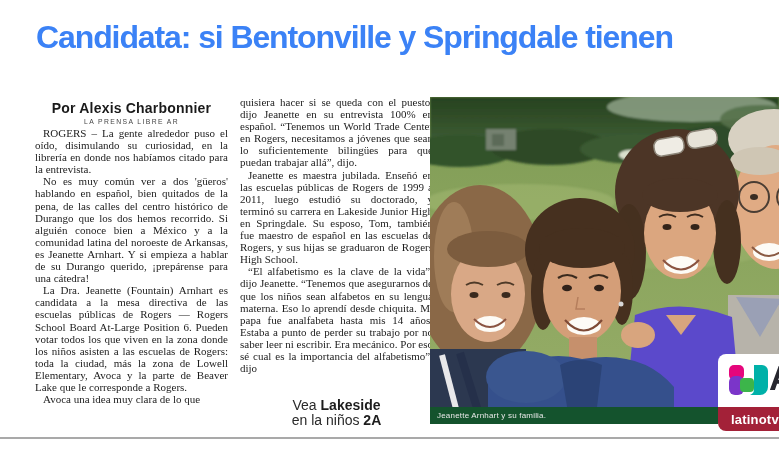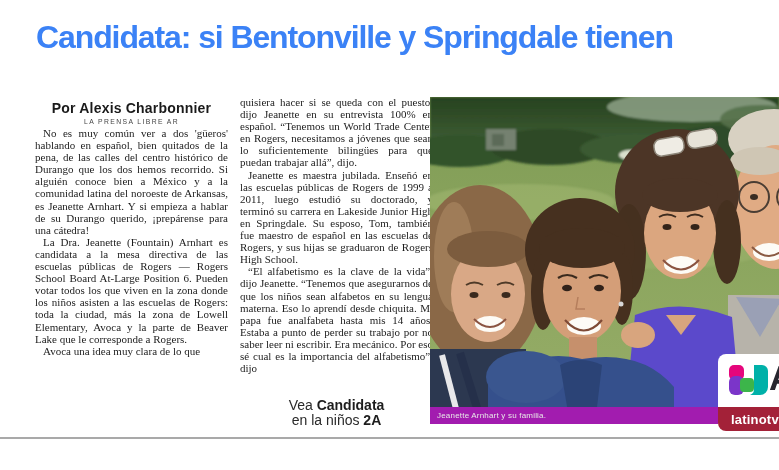--- a/index.html
+++ b/index.html
@@ -33,21 +33,21 @@
     font-size:14px;line-height:15px;color:#2a2a2a;
   }
   #jump b{font-weight:700;color:#1d1d1d;}
   
   #photo{
     position:absolute;left:430px;top:97px;width:349px;height:327px;overflow:hidden;
     background:#86a05a;
   }
   #photo svg{display:block;}
   #caption-bar{
-    position:absolute;left:0;bottom:0;width:100%;height:17px;background:#a21caf;
+    position:absolute;left:0;bottom:0;width:100%;height:17px;background:#14532d;
     display:flex;align-items:center;box-sizing:border-box;padding-left:7px;
   }
   #caption-bar span{font-size:8px;color:#e8e8e8;letter-spacing:.2px;}
   
   #logo-box{
     position:absolute;left:718px;top:354px;width:76px;height:77px;
     background:#ffffff;border-radius:8px 0 0 0;z-index:5;
   }
   #logo-u{position:absolute;left:11px;top:11px;}
   #logo-a{
@@ -71,33 +71,34 @@
   <div id="headline">
     <div>Candidata: si Bentonville y Springdale tienen</div>
   </div>
 
   <div id="byline">
     <div class="author">Por Alexis Charbonnier</div>
     <div class="pub">LA PRENSA LIBRE AR</div>
   </div>
 
   <div id="col1" class="col">
+    <p>ROGERS – La gente alrededor puso el oído, disimulando su curiosidad, en la librería en donde nos habíamos citado para la entrevista.</p>
     <p>No es muy común ver a dos 'güeros' hablando en español, bien quitados de la pena, de las calles del centro histórico de Durango que los dos hemos recorrido. Si alguién conoce bien a México y a la comunidad latina del noroeste de Arkansas, es Jeanette Arnhart. Y si empieza a hablar de su Durango querido, ¡prepárense para una cátedra!</p>
     <p>La Dra. Jeanette (Fountain) Arnhart es candidata a la mesa directiva de las escuelas públicas de Rogers — Rogers School Board At-Large Position 6. Pueden votar todos los que viven en la zona donde los niños asisten a las escuelas de Rogers: toda la ciudad, más la zona de Lowell Elementary, Avoca y la parte de Beaver Lake que le corresponde a Rogers.</p>
     <p>Avoca una idea muy clara de lo que</p>
   </div>
 
   <div id="col2" class="col">
     <p class="noindent">quisiera hacer si se queda con el puesto, dijo Jeanette en su entrevista 100% en español. “Tenemos un World Trade Center en Rogers, necesitamos a jóvenes que sean lo suficientemente bilingües para que puedan trabajar allá”, dijo.</p>
     <p>Jeanette es maestra jubilada. Enseñó en las escuelas públicas de Rogers de 1999 a 2011, luego estudió su doctorado, y terminó su carrera en Lakeside Junior High en Springdale. Su esposo, Tom, también fue maestro de español en las escuelas de Rogers, y sus hijas se graduaron de Rogers High School.</p>
     <p>“El alfabetismo es la clave de la vida”, dijo Jeanette. “Tenemos que asegurarnos de que los niños sean alfabetos en su lengua materna. Eso lo aprendí desde chiquita. Mi papa fue analfabeta hasta mis 14 años. Estaba a punto de perder su trabajo por no saber leer ni escribir. Era mecánico. Por eso sé cual es la importancia del alfabetismo”, dijo</p>
   </div>
 
   <div id="jump">
-    <div><span>Vea </span><b>Candidata</b></div>
+    <div><span>Vea </span><b>Lakeside</b></div>
     <div><span>en la niños </span><b>2A</b></div>
   </div>
 
   <div id="photo">
     <svg width="349" height="327" viewBox="0 0 349 327">
       <defs>
         <linearGradient id="grassGrad" x1="0" y1="0" x2="0" y2="1">
           <stop offset="0" stop-color="#7f9b55"></stop>
           <stop offset="0.5" stop-color="#8ca65f"></stop>
           <stop offset="1" stop-color="#97ad68"></stop>

